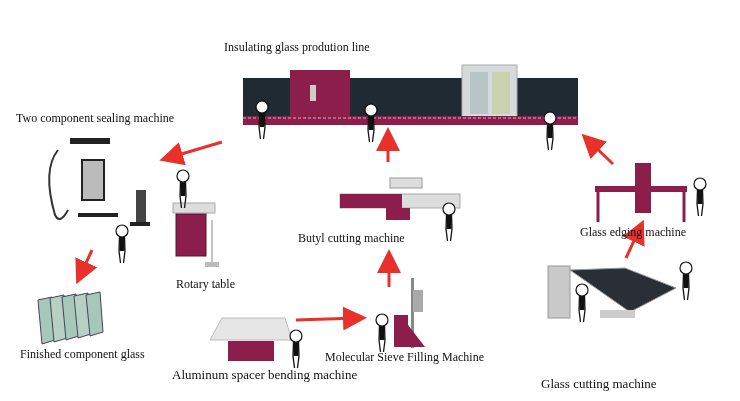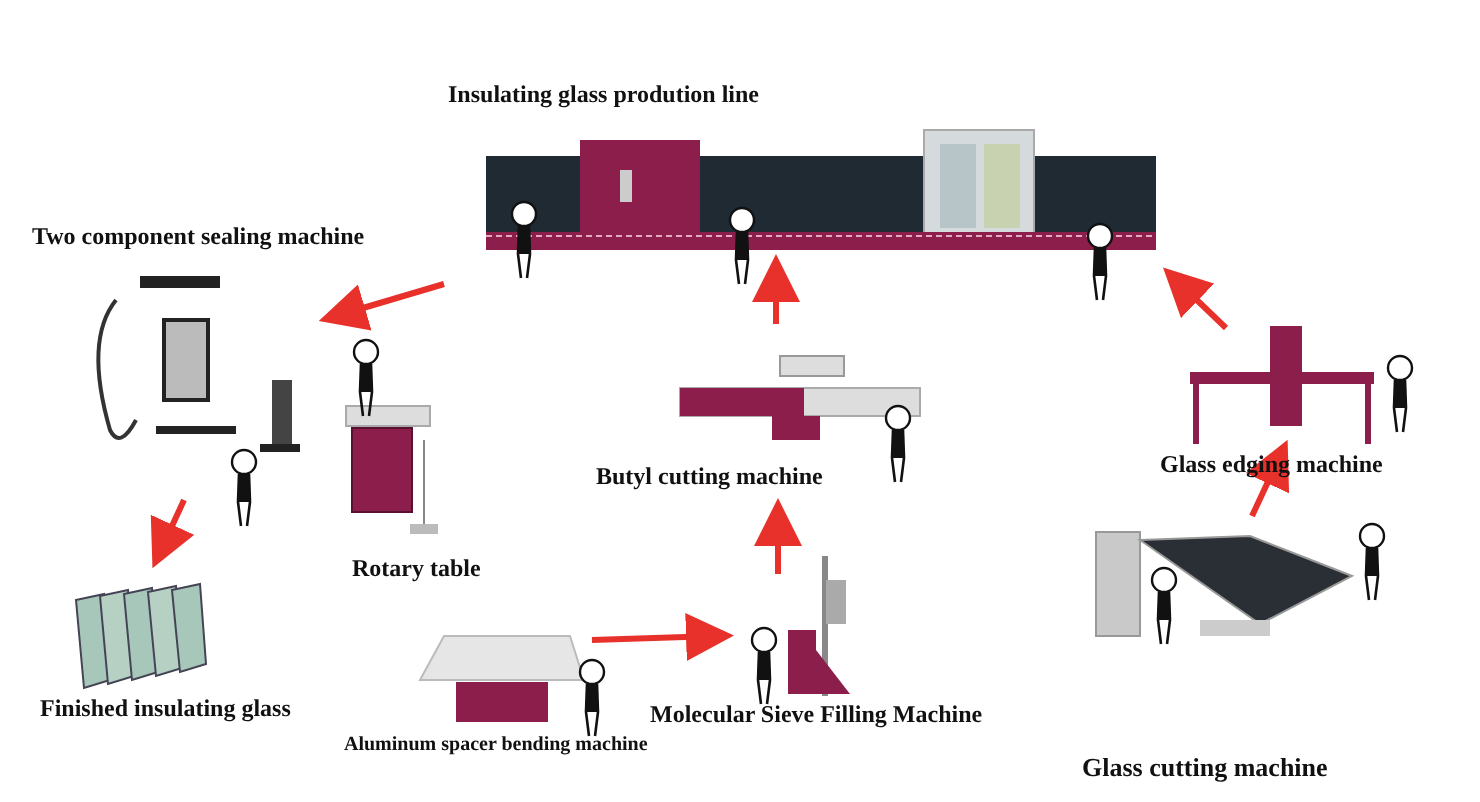--- a/index.html
+++ b/index.html
@@ -1,20 +1,20 @@
 <!DOCTYPE html>
 <html><head>
   <meta charset="utf-8">
   <style>
     html, body { margin: 0; padding: 0; background: #ffffff; }
     body { width: 740px; height: 401px; position: relative; overflow: hidden; font-family: "Liberation Serif", serif; }
-    .lbl { position: absolute; font-weight: bold; color: #111; white-space: nowrap; }
+    .lbl { position: absolute; font-weight: normal; color: #111; white-space: nowrap; }
     .l-lg { font-size: 13px; }
     .l-md { font-size: 12px; }
-    .l-sm { font-size: 10px; }
+    .l-sm { font-size: 13px; }
     svg.layer { position: absolute; left: 0; top: 0; }
   </style>
 </head>
 <body>
 
 <svg class="layer" width="740" height="401" viewBox="0 0 740 401">
   <defs>
     <marker id="ah" markerWidth="8" markerHeight="8" refX="5" refY="4" orient="auto">
       <path d="M0,0 L8,4 L0,8 Z" fill="#e8312a"></path>
     </marker>
@@ -113,18 +113,18 @@
     <line x1="389" y1="287" x2="389" y2="258"></line>
     <line x1="296" y1="320" x2="358" y2="318"></line>
     <line x1="222" y1="142" x2="168" y2="158"></line>
     <line x1="92" y1="250" x2="80" y2="276"></line>
   </g>
 </svg>
 
 <div class="lbl l-md" style="left:224px; top:40px;">Insulating glass prodution line</div>
 <div class="lbl l-md" style="left:16px; top:111px;text-align:right;">Two component sealing machine</div>
 <div class="lbl l-md" style="left:150px; top:277px;margin-left:26px;">Rotary table</div>
-<div class="lbl l-md" style="left:20px; top:347px;">Finished insulating glass</div>
+<div class="lbl l-md" style="left:20px; top:347px;">Finished component glass</div>
 <div class="lbl l-sm" style="left:172px; top:367px;">Aluminum spacer bending machine</div>
 <div class="lbl l-md" style="left:325px; top:350px;">Molecular Sieve Filling Machine</div>
 <div class="lbl l-md" style="left:298px; top:231px;">Butyl cutting machine</div>
 <div class="lbl l-md" style="left:580px; top:225px;">Glass edging machine</div>
 <div class="lbl l-lg" style="left:541px; top:340px;margin-top:36px;">Glass cutting machine</div>
 
 </body></html>

